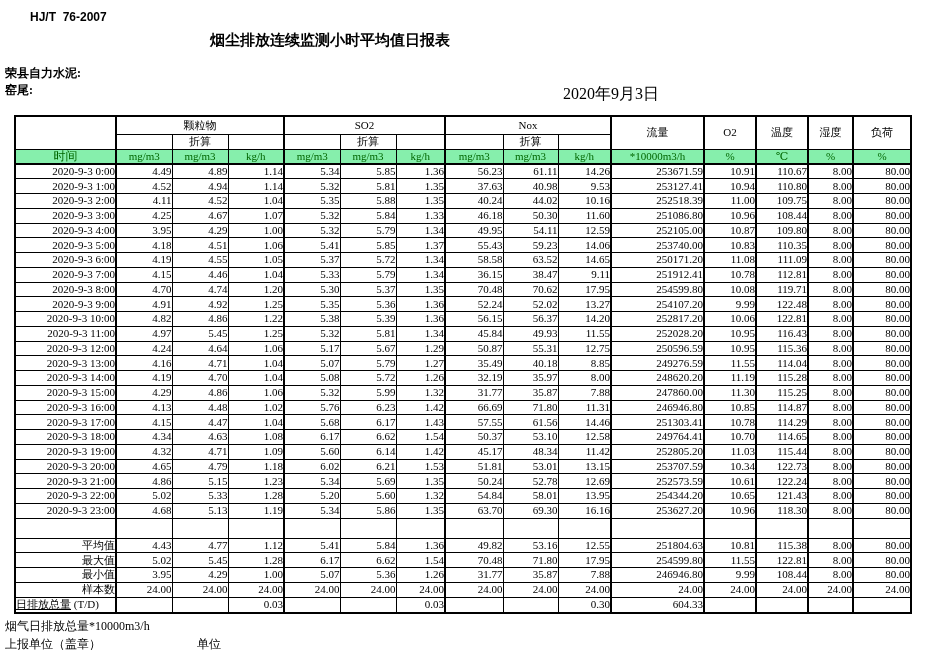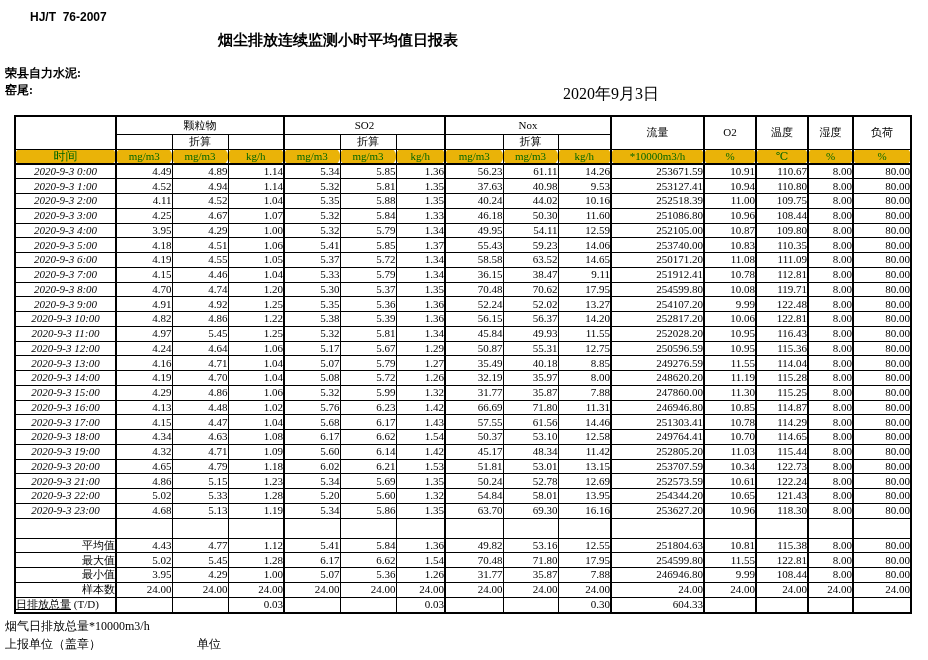--- a/index.html
+++ b/index.html
@@ -2,51 +2,51 @@
 <html><head>
 <meta charset="utf-8">
 <style>
   html,body{margin:0;padding:0;background:#fff;}
   .sheet{
     position:relative;width:912px;height:660px;background:#ffffff;overflow:hidden;
     font-family:"Liberation Serif","DejaVu Serif",serif;color:#000;
   }
   .abs{position:absolute;white-space:pre;}
   .doc-code{left:30px;top:10px;font-size:12px;font-weight:bold;font-family:"Liberation Sans",sans-serif;}
-  .title{left:8px;top:31px;width:660px;text-align:center;font-size:15px;font-weight:bold;}
+  .title{left:0;top:31px;width:660px;text-align:center;font-size:15px;font-weight:bold;}
   .company{left:5px;top:65px;font-size:12px;font-weight:bold;}
   .station{left:5px;top:82px;font-size:12px;font-weight:bold;}
   .date{left:563px;top:84px;font-size:16px;}
   .footer1{left:5px;top:618px;font-size:12px;}
   .footer2{left:5px;top:636px;font-size:12px;text-align:center;}
   .footer3{left:197px;top:636px;font-size:12px;}
 
   table.report{
     position:absolute;left:14px;top:115px;width:896px;
     border-collapse:collapse;table-layout:fixed;
     border:2px solid #000;
   }
   table.report td{
     border:1px solid #000;font-size:11px;line-height:1;
     padding:0;overflow:hidden;white-space:nowrap;
   }
   thead td{text-align:center;vertical-align:middle;}
   tr.group-row{height:18px;}
   tr.sub-row{height:15px;}
   tr.green-row{height:15px;}
-  tr.green-row td{background:#eab308;color:#006600;border-bottom:2px solid #000;border-radius:6px;}
+  tr.green-row td{background:#86efac;color:#006600;border-bottom:2px solid #000;}
   tr.green-row td.time-h{font-size:12px;}
   .sep{border-left:2px solid #000 !important;}
   tr.data-row{height:14.75px;}
   tr.summary-row{height:14.75px;}
   tr.spacer-row{height:20px;}
   tr.total-row{height:16px;margin-left:44px;}
   td.num{text-align:right;padding-right:9px;}
   td.flow{padding-right:6px;}
-  td.time-cell{text-align:center;padding-right:3px;font-style:italic;}
+  td.time-cell{text-align:right;padding-right:3px;}
   td.label-cell{text-align:right;padding-right:3px;font-size:12px;}
   td.total-label{text-align:left;padding-left:1px;font-size:12px;}
   td.total-label .u{text-decoration:underline;}
 </style>
 </head>
 <body>
 
 <div class="sheet">
 
   <div class="abs doc-code">HJ/T  76-2007</div>

